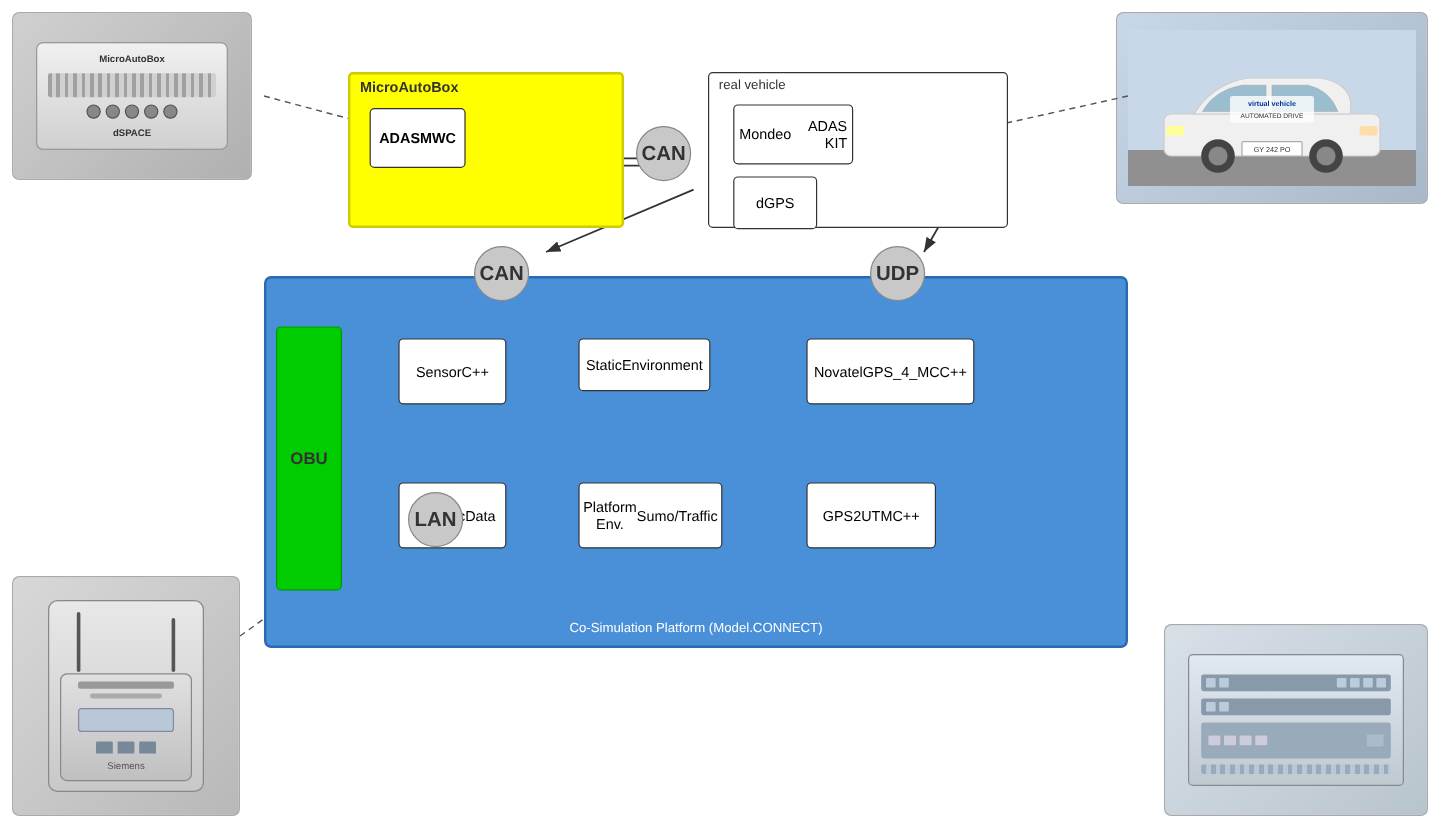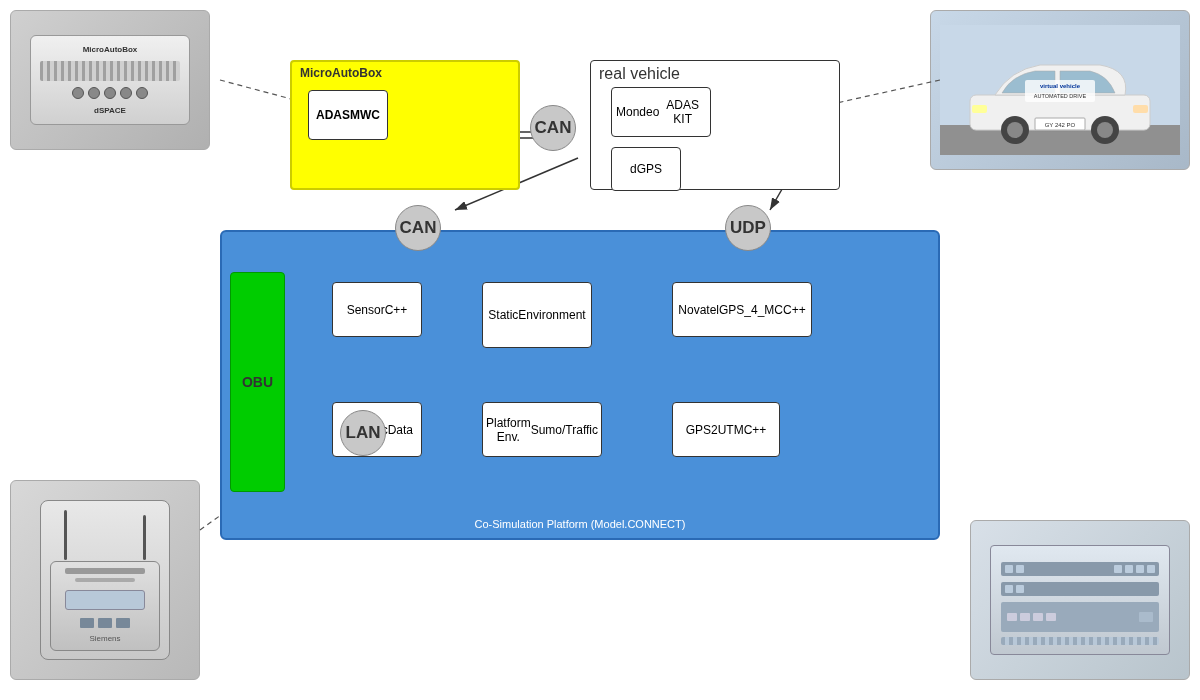--- a/index.html
+++ b/index.html
@@ -66,21 +66,21 @@
       width: 250px;
       height: 130px;
       background: white;
       border: 1.5px solid #333;
       border-radius: 4px;
     }
     .real-vehicle-label {
       position: absolute;
       top: 4px;
       left: 8px;
-      font-size: 16px;
+      font-size: 11px;
       color: #333;
     }
     .mondeo-box {
       position: absolute;
       top: 26px;
       left: 20px;
       width: 100px;
       height: 50px;
       background: white;
       border: 1.5px solid #333;
@@ -165,21 +165,21 @@
     .sensor-box {
       top: 50px;
       left: 110px;
       width: 90px;
       height: 55px;
     }
     .static-env-box {
       top: 50px;
       left: 260px;
       width: 110px;
-      height: 66px;
+      height: 44px;
     }
     .novatel-box {
       top: 50px;
       left: 450px;
       width: 140px;
       height: 55px;
     }
     .dynamic-data-box {
       top: 170px;
       left: 110px;
@@ -550,21 +550,21 @@
       <span>MWC</span>
     </div>
   </div>
 
   <div class="circle-node can-top">
     <span>CAN</span>
   </div>
 
   <div class="real-vehicle-area">
     <div class="real-vehicle-label">real vehicle</div>
-    <div class="inner-box mondeo-box" style="position:absolute;">
+    <div class="inner-box mondeo-box" style="position:absolute;text-align:right;">
       <span>Mondeo</span>
       <span>ADAS KIT</span>
     </div>
     <div class="inner-box dgps-box" style="position:absolute;">
       <span>dGPS</span>
     </div>
   </div>
 
   <div class="circle-node udp-circle">
     <span>UDP</span>

